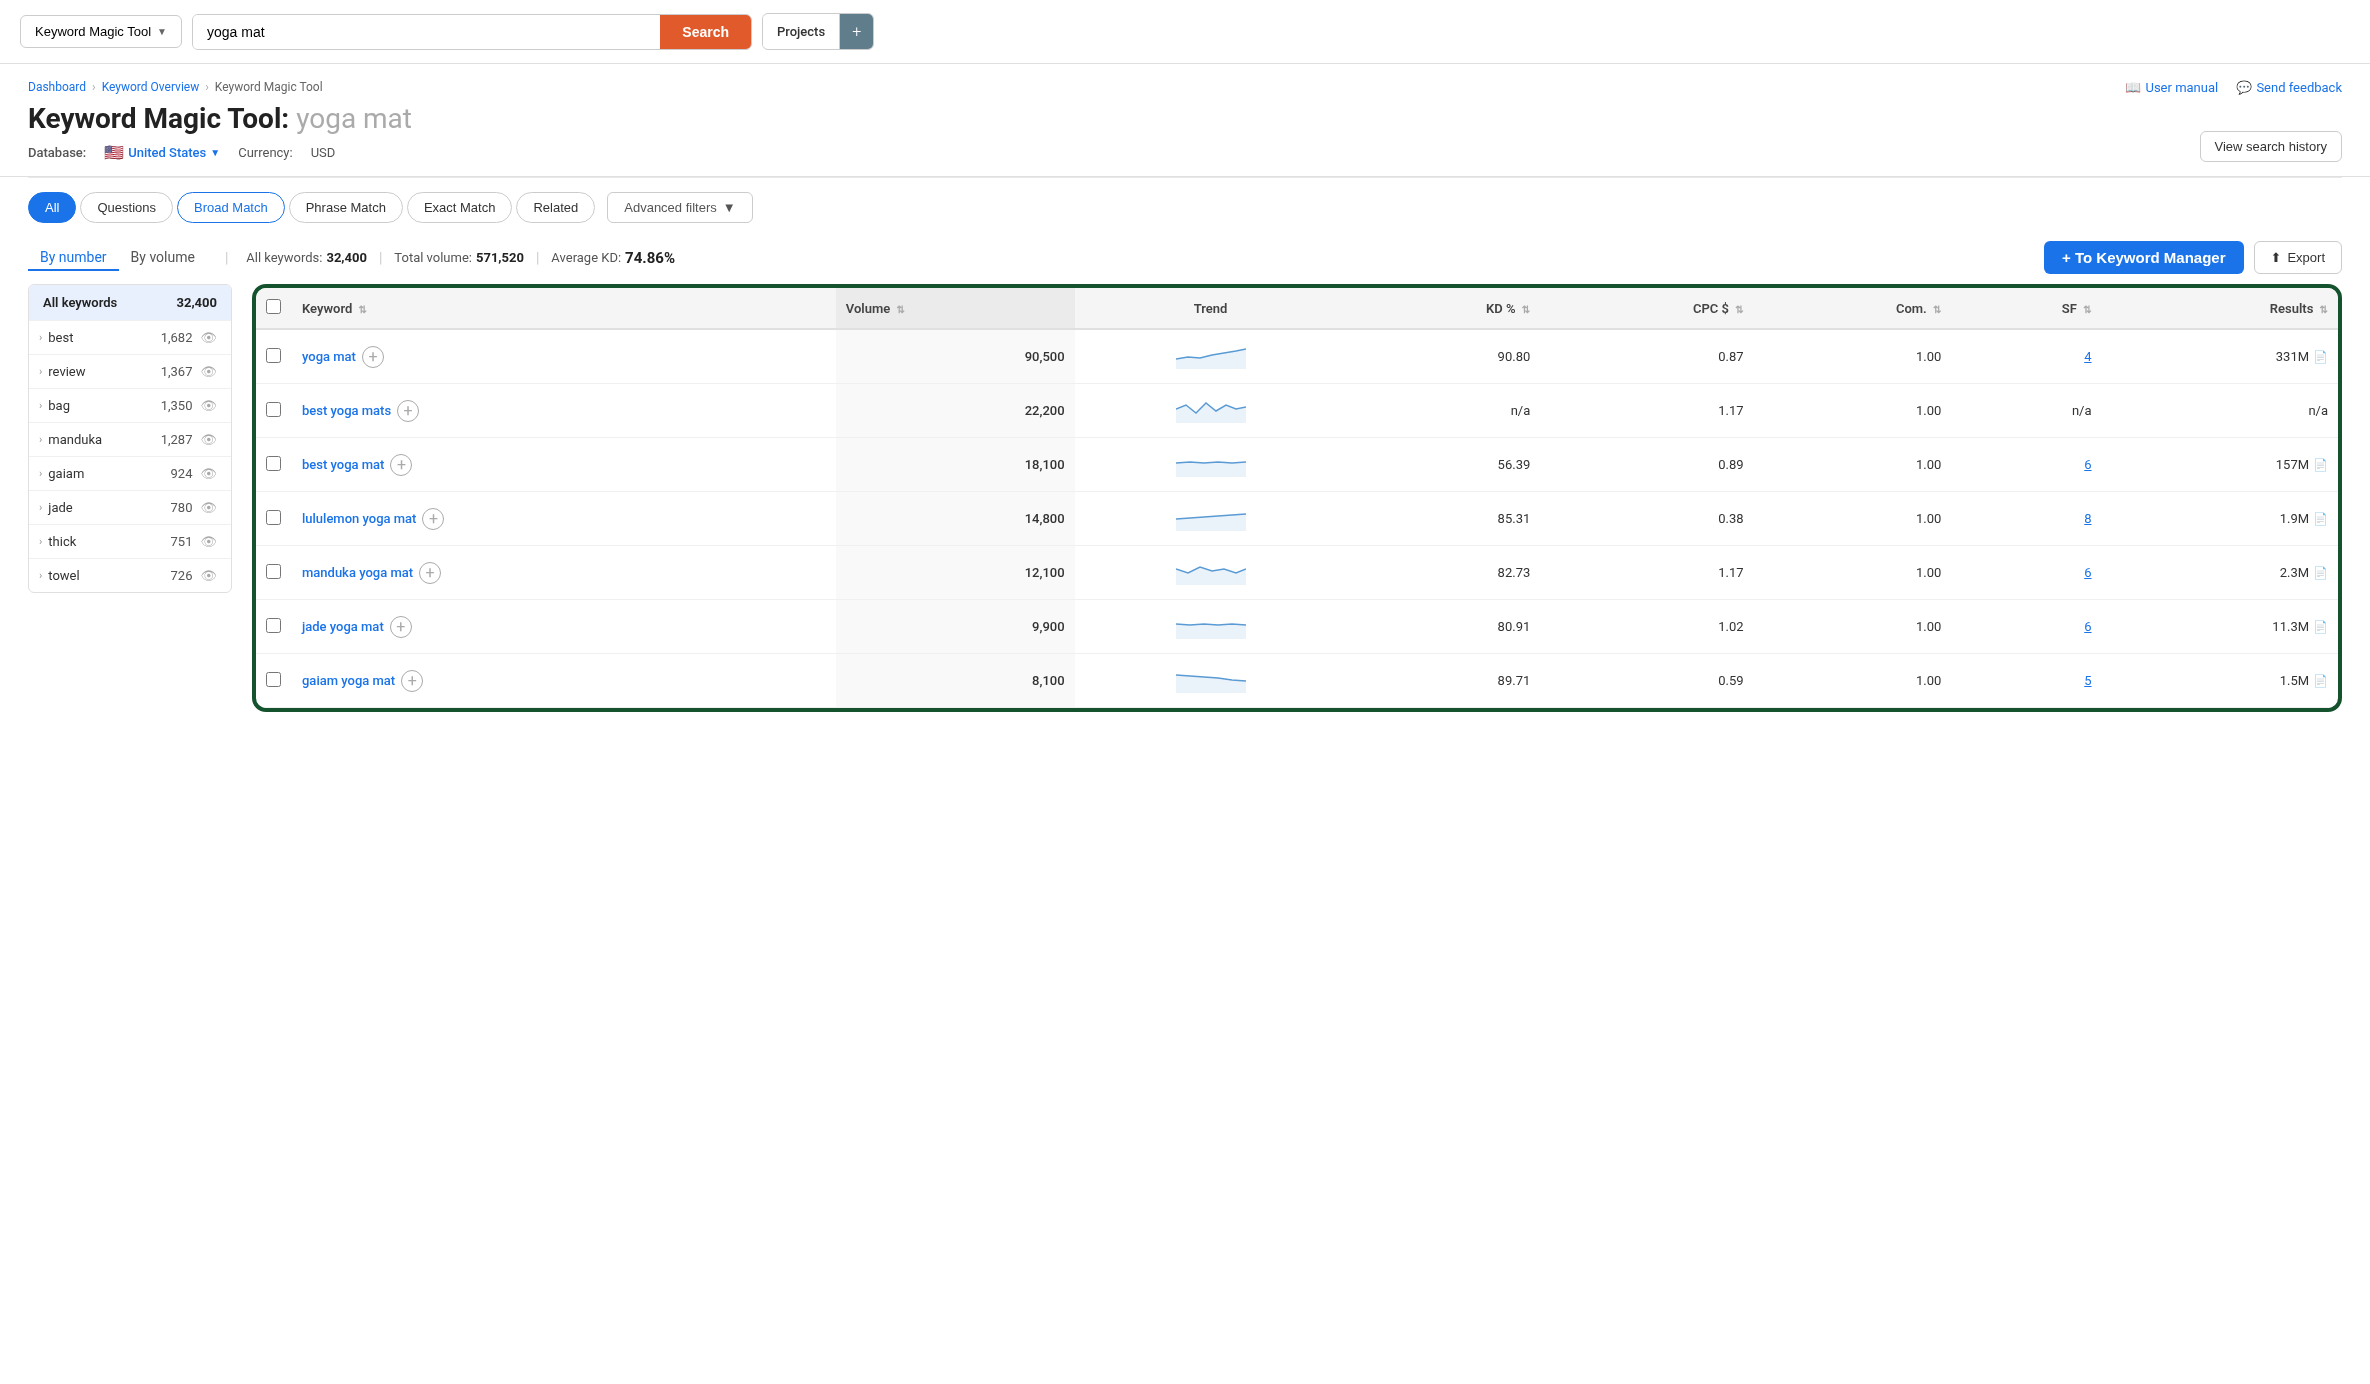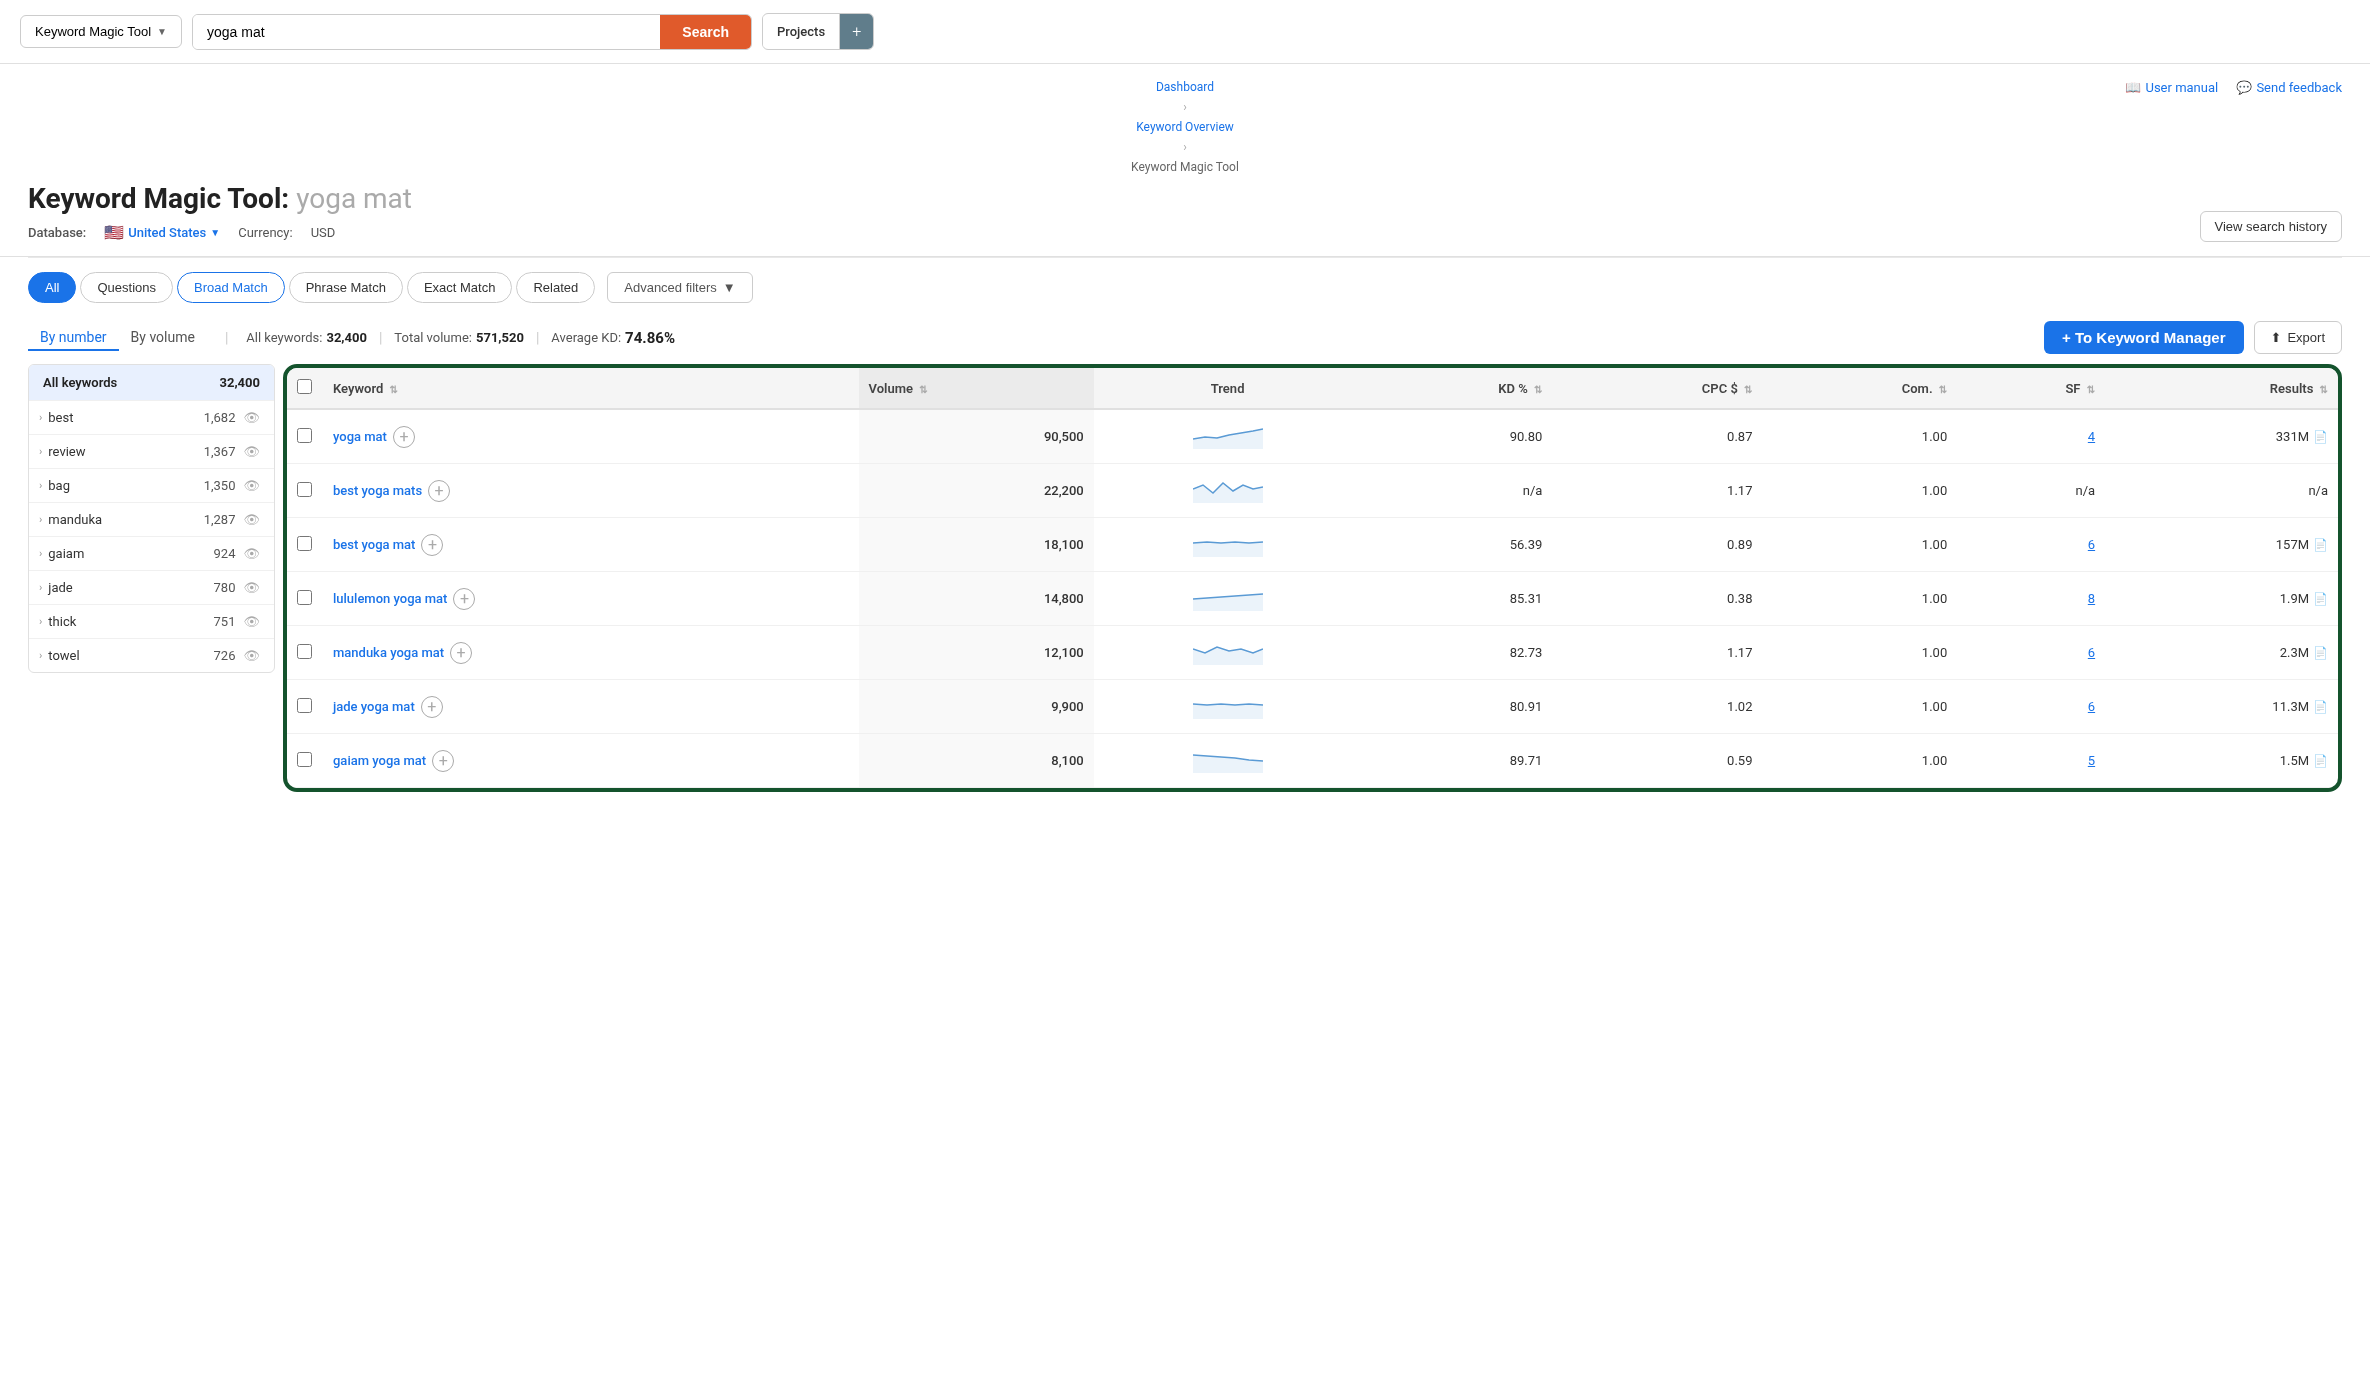--- a/index.html
+++ b/index.html
@@ -84,21 +84,20 @@
       border-bottom: 1px solid #e0e0e0;
       position: relative;
     }
     .breadcrumb {
       display: flex;
       align-items: center;
       gap: 6px;
       font-size: 12px;
       color: #666;
       margin-bottom: 8px;
-      flex-direction: column;
     }
     .breadcrumb a { color: #1a73e8; text-decoration: none; }
     .breadcrumb .sep { color: #aaa; }
     .header-right-links {
       position: absolute;
       top: 16px;
       right: 28px;
       display: flex;
       align-items: center;
       gap: 18px;
@@ -229,26 +228,26 @@
 
     
     .main-content {
       display: flex;
       gap: 0;
       padding: 0 28px;
     }
 
     
     .sidebar {
-      width: 247px;
+      width: 204px;
       flex-shrink: 0;
       border: 1px solid #e0e0e0;
       border-radius: 6px;
       overflow: hidden;
-      margin-right: 8px;
+      margin-right: 20px;
       align-self: flex-start;
     }
     .sidebar-header {
       display: flex;
       align-items: center;
       justify-content: space-between;
       padding: 10px 14px;
       background: #e8f0fe;
       font-weight: 600;
       font-size: 13px;

